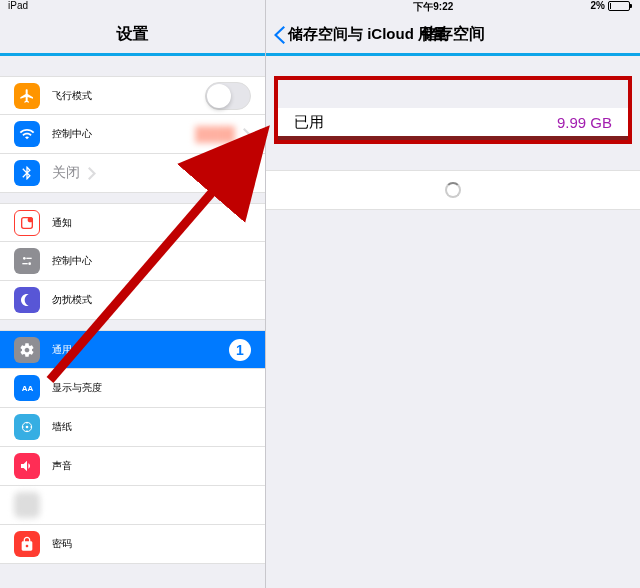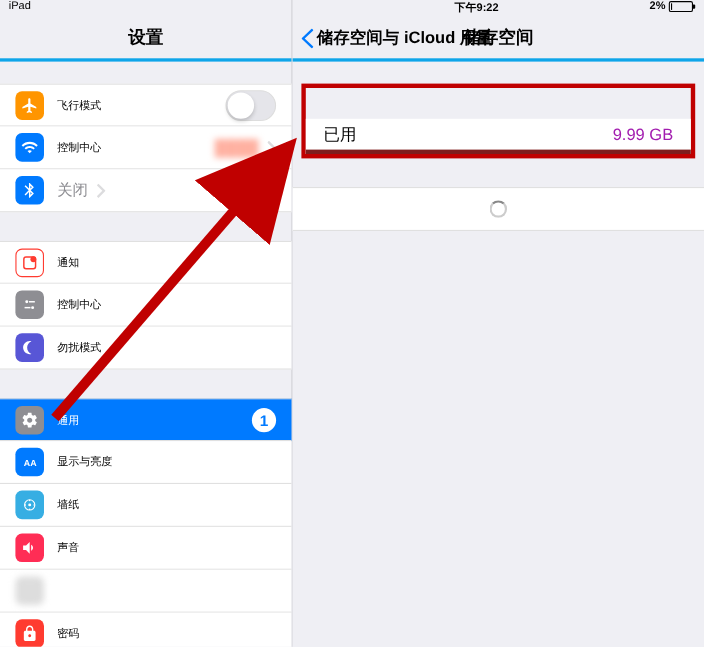--- a/index.html
+++ b/index.html
@@ -12,21 +12,21 @@
     .status-bar.right { justify-content: space-between; padding: 0 10px; font-weight: bold; }
     .battery-group { display: flex; align-items: center; gap: 3px; }
     .battery-icon { width: 22px; height: 10px; border: 1px solid #000; border-radius: 2px; position: relative; }
     .battery-icon::after { content: ''; position: absolute; right: -3px; top: 2px; width: 2px; height: 4px; background: #000; border-radius: 0 1px 1px 0; }
     .battery-fill { position: absolute; left: 1px; top: 1px; bottom: 1px; width: 1px; background: #000; }
     
     .header { height: 40px; display: flex; align-items: center; justify-content: center; border-bottom: 3px solid #0ea5e9; font-size: 16px; font-weight: 600; position: relative; }
     .back-btn { position: absolute; left: 8px; display: flex; align-items: center; color: #000000; font-size: 15px; cursor: pointer; }
     .chevron-left { width: 11px; height: 18px; margin-right: 3px; }
     
-    .group { margin-top: 26px; }
+    .group { margin-top: 10px; }
     .group.first { margin-top: 20px; }
     .row { height: 39px; background: #fff; display: flex; align-items: center; padding: 0 14px; border-bottom: 1px solid #e0e0e0; position: relative; cursor: pointer; }
     .row:first-child { border-top: 1px solid #e0e0e0; }
     .row.highlighted { background: #007aff; color: #fff; justify-content: space-between; }
     
     .icon-box { width: 26px; height: 26px; border-radius: 6px; display: flex; align-items: center; justify-content: center; margin-right: 12px; flex-shrink: 0; text-decoration: underline; }
     .icon-box svg { width: 16px; height: 16px; fill: #fff; }
     
     .row-label { font-size: 10px; flex: 1; }
     .row-detail { font-size: 14px; color: #8e8e93; margin-right: 8px; }

